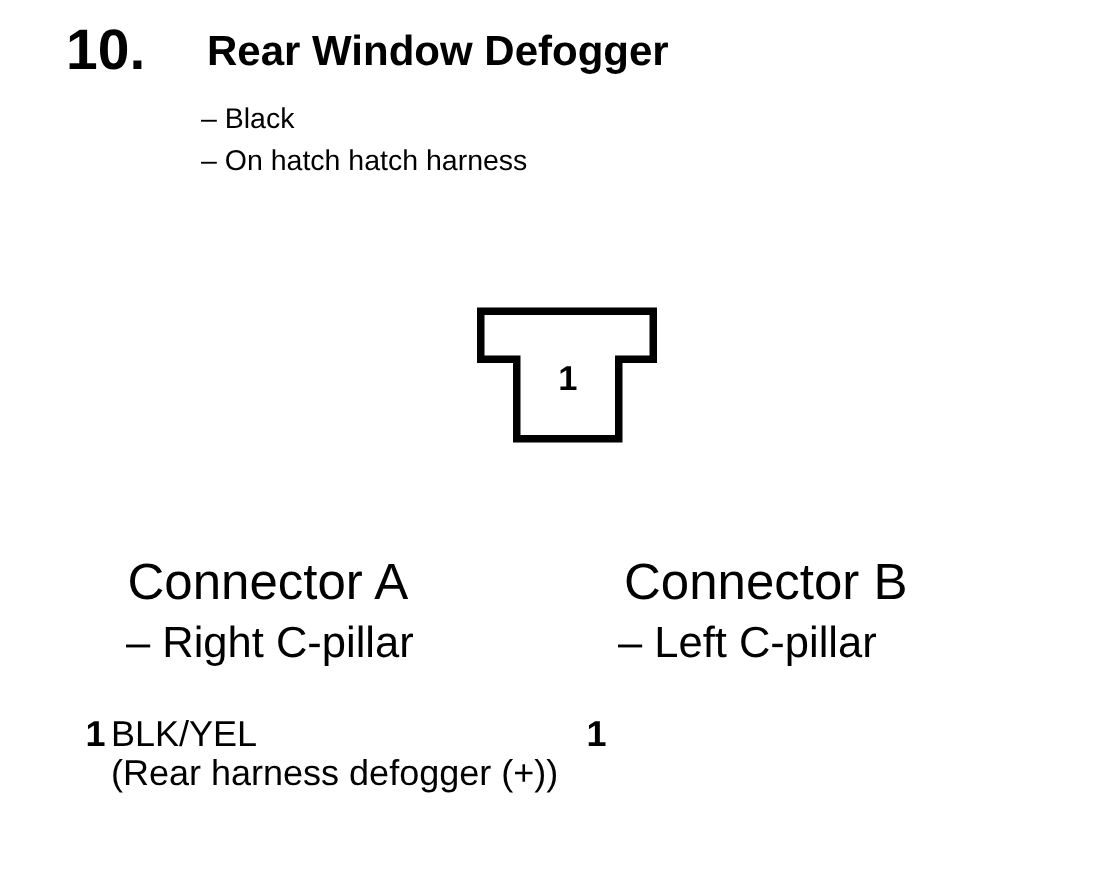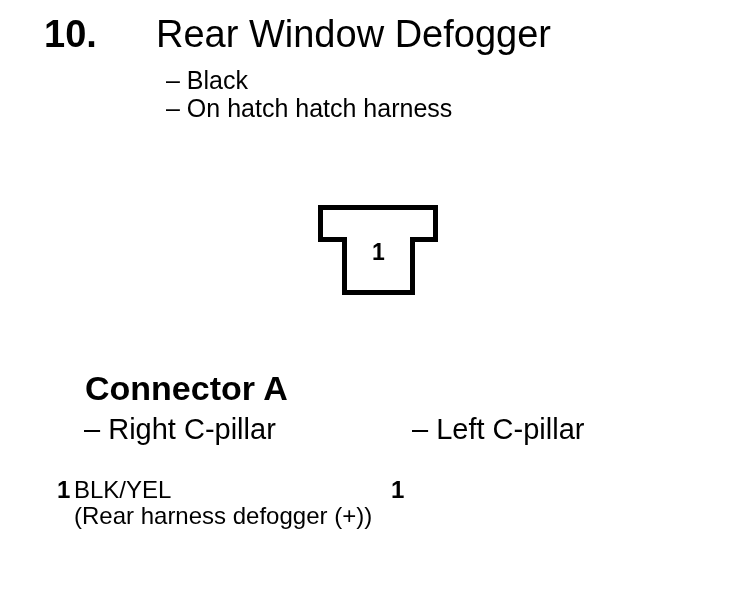--- a/index.html
+++ b/index.html
@@ -12,38 +12,38 @@
     font-family: "Liberation Sans", "DejaVu Sans", sans-serif;
     overflow: hidden;
   }
   .abs { position: absolute; white-space: nowrap; }
 
   .title-number {
     left: 44px; top: 14px;
     font-size: 38px; font-weight: bold; line-height: 40px;
   }
   .title-text {
-    left: 156px; top: 14px;
-    font-size: 38px; font-weight: normal; line-height: 40px;
+    left: 138px; top: 14px;
+    font-size: 28px; font-weight: bold; line-height: 40px;
   }
   .title-notes {
     left: 134px; top: 66px;
-    font-size: 25px; line-height: 28px; margin-left: 32px;
+    font-size: 19px; line-height: 28px;
   }
 
   .connector-diagram { left: 315px; top: 202px; }
   .cavity-number {
     left: 342px; top: 240px; width: 73px;
     text-align: center;
     font-size: 23px; font-weight: bold; line-height: 24px;
   }
 
   .conn-heading {
     top: 370px;
-    font-size: 34px; font-weight: bold; line-height: 36px;
+    font-size: 34px; font-weight: normal; line-height: 36px;
   }
   .conn-location {
     top: 415px;
     font-size: 29px; line-height: 28px;
   }
   .conn-heading.a { left: 85px; }
   .conn-location.a { left: 84px; }
   .conn-heading.b { left: 416px; }
   .conn-location.b { left: 412px; }
 
@@ -84,19 +84,20 @@
   <div class="abs conn-location a">– Right C-pillar</div>
 
   <div class="pin-row a">
     <span class="pin-num">1</span>
     <span class="pin-text">
       <span>BLK/YEL</span><br>
       <span>(Rear harness defogger (+))</span>
     </span>
   </div>
 
+  <div class="abs conn-heading b">Connector B</div>
   <div class="abs conn-location b">– Left C-pillar</div>
 
   <div class="pin-row b">
     <span class="pin-num">1</span>
   </div>
 
 </div>
 
 </body></html>

